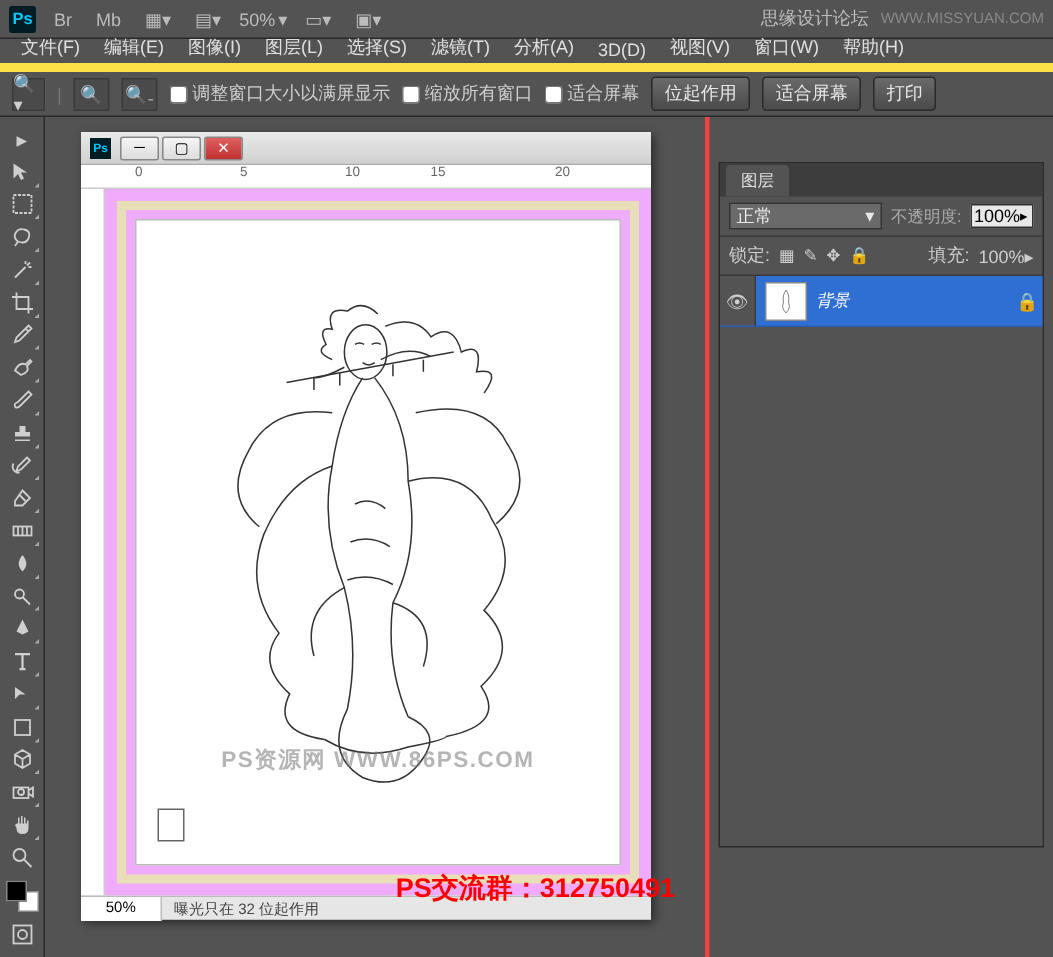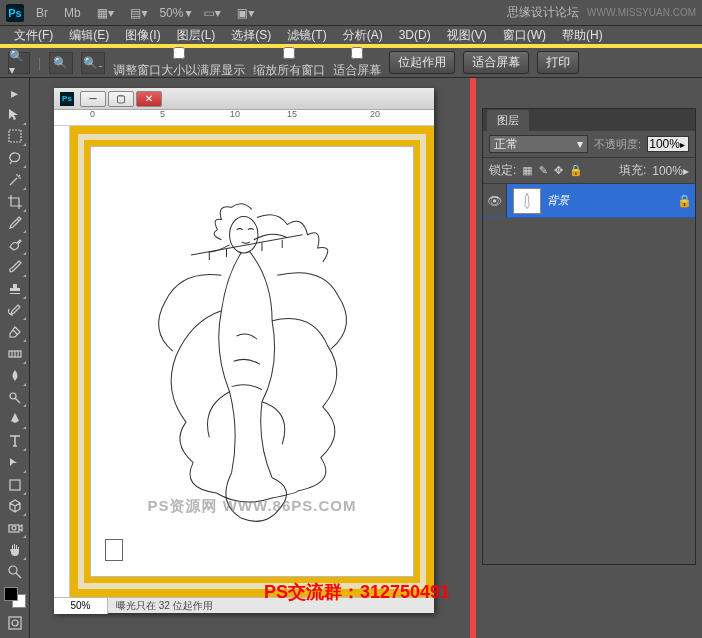--- a/index.html
+++ b/index.html
@@ -8,28 +8,28 @@
 
 .appbar { height: 26px; background: #535353; display: flex; align-items: center; padding: 0 6px; gap: 8px; border-bottom: 1px solid #2a2a2a; }
 .appbar .ps-icon { width: 18px; height: 18px; background: #001d26; color: #00c8ff; display: flex; align-items: center; justify-content: center; font-weight: bold; font-size: 11px; border-radius: 2px; }
 .appbar .ico { color: #bcbcbc; font-size: 12px; cursor: pointer; padding: 2px 4px; }
 .appbar .zoom-sel { color: #bcbcbc; display: flex; align-items: center; gap: 2px; cursor: pointer; }
 .appbar .spacer { flex: 1; }
 .appbar .site-label { color: #bcbcbc; font-size: 12px; }
 .appbar .site-url { color: #888; font-size: 10px; }
 
 
-.menubar { height: 22px; background: #535353; display: flex; align-items: center; padding: 0 8px; gap: 4px; color: #e0e0e0; border-bottom: 4px solid #fde047; }
+.menubar { height: 22px; background: #535353; display: flex; align-items: flex-end; padding: 0 8px; gap: 4px; color: #e0e0e0; border-bottom: 6px solid #fde047; }
 .menubar .item { padding: 2px 6px; cursor: pointer; }
 
 
 .optbar { height: 30px; background: #535353; display: flex; align-items: center; padding: 0 8px; gap: 8px; color: #cfcfcf; border-bottom: 1px solid #2a2a2a; }
 .optbar .drop-ico { width: 22px; height: 22px; border: 1px solid #3a3a3a; display: flex; align-items: center; justify-content: center; background: #4a4a4a; }
 .optbar .btn-ico { width: 24px; height: 22px; border: 1px solid #3a3a3a; background: #4a4a4a; display: flex; align-items: center; justify-content: center; cursor: pointer; }
-.optbar .chk { display: flex; align-items: center; gap: 3px; flex-direction: column; }
+.optbar .chk { display: flex; align-items: center; gap: 3px; }
 .optbar .chk input { width: 12px; height: 12px; }
 .optbar .btn { padding: 2px 8px; border: 1px solid #2a2a2a; background: linear-gradient(#6a6a6a,#4a4a4a); color: #e8e8e8; border-radius: 3px; cursor: pointer; }
 
 
 .main { display: flex; height: 560px; }
 
 
 .tools { width: 30px; background: #535353; border-right: 1px solid #2a2a2a; display: flex; flex-direction: column; padding: 4px 2px; gap: 0; }
 .tools .tool { width: 24px; height: 22px; margin: 0 auto; color: #cfcfcf; display: flex; align-items: center; justify-content: center; cursor: pointer; position: relative; font-size: 14px; }
 .tools .tool .sub { position: absolute; right: 1px; bottom: 1px; width: 0; height: 0; border-left: 3px solid transparent; border-bottom: 3px solid #aaa; }
@@ -47,32 +47,32 @@
 .doc-titlebar .doc-name { flex: 1; color: #444; font-size: 11px; }
 .doc-titlebar .win-btns { display: flex; gap: 2px; }
 .doc-titlebar .win-btn { width: 26px; height: 16px; border: 1px solid #888; border-radius: 2px; display: flex; align-items: center; justify-content: center; font-size: 10px; cursor: pointer; }
 .doc-titlebar .win-btn.min { background: linear-gradient(#f5f5f5,#ddd); }
 .doc-titlebar .win-btn.max { background: linear-gradient(#f5f5f5,#ddd); }
 .doc-titlebar .win-btn.close { background: linear-gradient(#e06060,#c03030); color: #fff; }
 .ruler-h { height: 16px; background: #fff; border-bottom: 1px solid #ccc; display: flex; font-size: 9px; color: #666; position: relative; }
 .ruler-h .lbl { position: absolute; top: -1px; font-size: 9px; }
 .doc-body { flex: 1; display: flex; overflow: hidden; }
 .ruler-v { width: 16px; background: #fff; border-right: 1px solid #ccc; }
-.canvas { flex: 1; background: #eab308; padding: 8px; position: relative; }
+.canvas { flex: 1; background: #f0abfc; padding: 8px; position: relative; }
 .canvas .frame { width: 100%; height: 100%; border: 6px solid #e8dfb8; box-sizing: border-box; padding: 6px; }
 .canvas .inner { width: 100%; height: 100%; border: 1px solid #bbb; background: #fff; display: flex; align-items: center; justify-content: center; position: relative; }
 .canvas .watermark { position: absolute; bottom: 60px; color: rgba(120,120,120,.55); font-size: 15px; font-weight: bold; letter-spacing: 1px; }
 .canvas .seal { position: absolute; left: 14px; bottom: 15px; width: 18px; height: 22px; border: 1.5px solid #666; }
 .canvas svg.illustration { width: 85%; height: 85%; }
 .scroll-h { height: 16px; background: #e6e6e6; border-top: 1px solid #bbb; display: flex; align-items: center; }
 .scroll-h .zoom-box { width: 54px; height: 16px; border-right: 1px solid #bbb; display: flex; align-items: center; justify-content: center; font-size: 10px; background: #fff; }
 .scroll-h .status-msg { padding: 0 8px; font-size: 10px; color: #444; flex: 1; }
 
 
-.panels { width: 232px; background: #535353; border-left: 6px solid #ef4444; padding: 30px 6px 0 6px; }
+.panels { width: 232px; background: #535353; border-left: 3px solid #ef4444; padding: 30px 6px 0 6px; }
 .panel { background: #535353; border: 1px solid #2a2a2a; }
 .panel-tabs { height: 22px; background: #3d3d3d; display: flex; align-items: flex-end; padding-left: 4px; }
 .panel-tab { padding: 3px 10px; background: #535353; color: #e0e0e0; font-size: 11px; border-top-left-radius: 3px; border-top-right-radius: 3px; cursor: pointer; }
 .panel-hdr { display: flex; align-items: center; padding: 4px 6px; gap: 6px; border-bottom: 1px solid #3a3a3a; }
 .panel-hdr .sel { flex: 1; height: 18px; background: #6a6a6a; border: 1px solid #333; color: #e8e8e8; font-size: 11px; padding: 0 4px; display: flex; align-items: center; justify-content: space-between; }
 .panel-hdr .lbl { color: #aaa; font-size: 11px; }
 .panel-hdr .pct { width: 42px; height: 16px; background: #e8e8e8; border: 1px solid #333; font-size: 10px; display: flex; align-items: center; justify-content: flex-end; padding: 0 3px; }
 .panel-lock { display: flex; align-items: center; padding: 4px 6px; gap: 6px; border-bottom: 1px solid #3a3a3a; color: #cfcfcf; font-size: 11px; }
 .panel-lock .ico { font-size: 11px; cursor: pointer; }
 .layer-list { min-height: 380px; background: #535353; }

